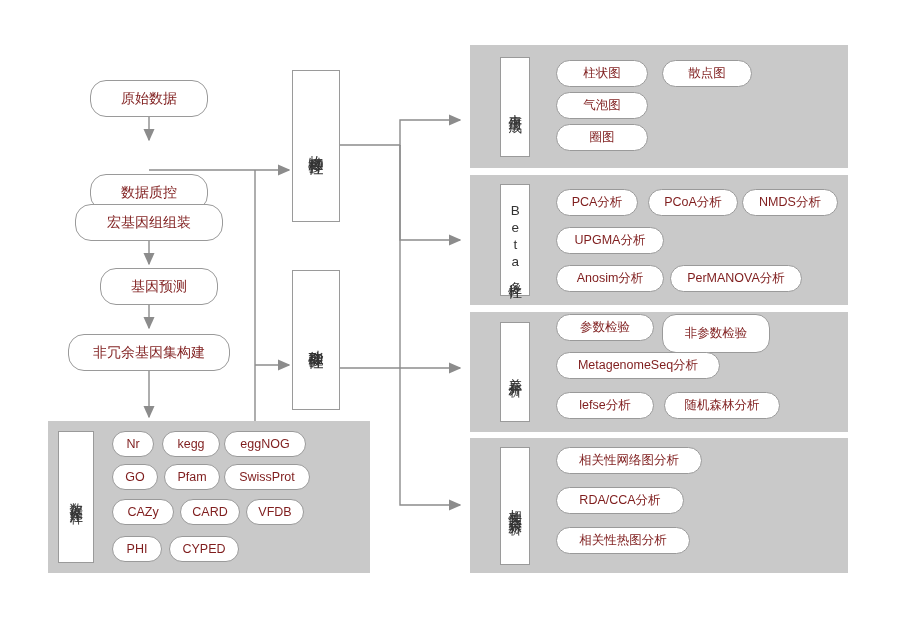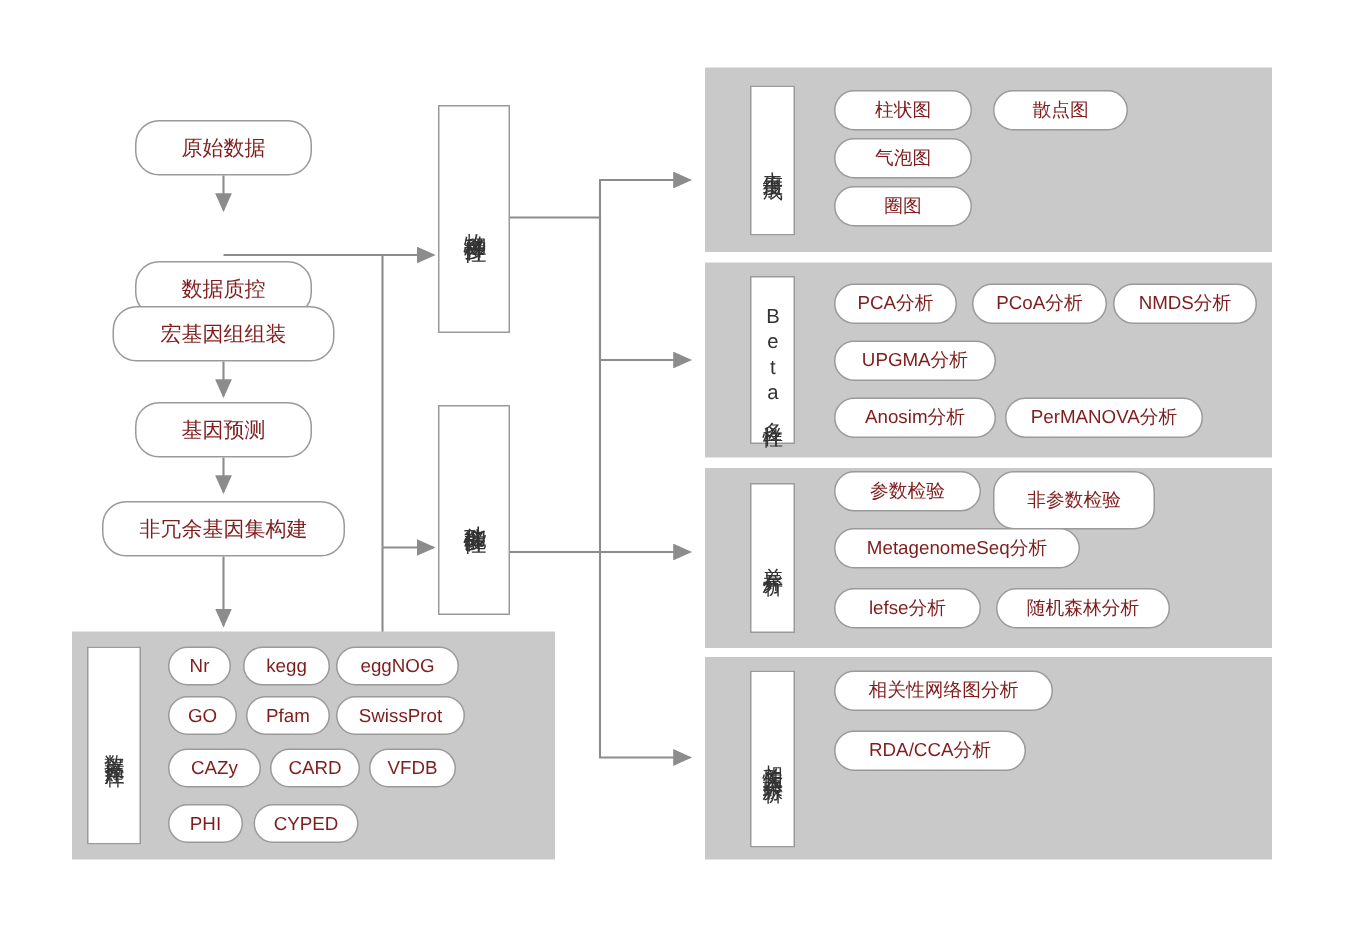--- a/index.html
+++ b/index.html
@@ -118,21 +118,21 @@
 
   <div class="pill" style="left:90px; top:80px; width:118px; height:37px;">
     <span>原始数据</span>
   </div>
   <div class="pill" style="left:90px; top:141px; width:118px; height:37px;margin-top:33px;">
     <span>数据质控</span>
   </div>
   <div class="pill" style="left:75px; top:204px; width:148px; height:37px;">
     <span>宏基因组组装</span>
   </div>
-  <div class="pill" style="left:90px; top:268px; width:118px; height:37px;text-align:center;">
+  <div class="pill" style="left:100px; top:268px; width:118px; height:37px;text-align:center;">
     <span>基因预测</span>
   </div>
   <div class="pill" style="left:68px; top:334px; width:162px; height:37px;">
     <span>非冗余基因集构建</span>
   </div>
 
   <div class="vbox" style="left:292px; top:70px; width:48px; height:152px;">
     <span class="vtext">物种多样性</span>
   </div>
   <div class="vbox" style="left:292px; top:270px; width:48px; height:140px;">
@@ -240,14 +240,17 @@
   <div class="panel" style="left:470px; top:438px; width:378px; height:135px;"></div>
   <div class="panel-label" style="left:500px; top:447px; width:30px; height:118px;">
     <span class="vtext">相关性与关联分析</span>
   </div>
   <div class="pill pill-sm" style="left:556px; top:447px; width:146px; height:27px;">
     <span>相关性网络图分析</span>
   </div>
   <div class="pill pill-sm" style="left:556px; top:487px; width:128px; height:27px;">
     <span>RDA/CCA分析</span>
   </div>
+  <div class="pill pill-sm" style="left:556px; top:527px; width:134px; height:27px;">
+    <span>相关性热图分析</span>
+  </div>
 
 </div>
 
 </body></html>

